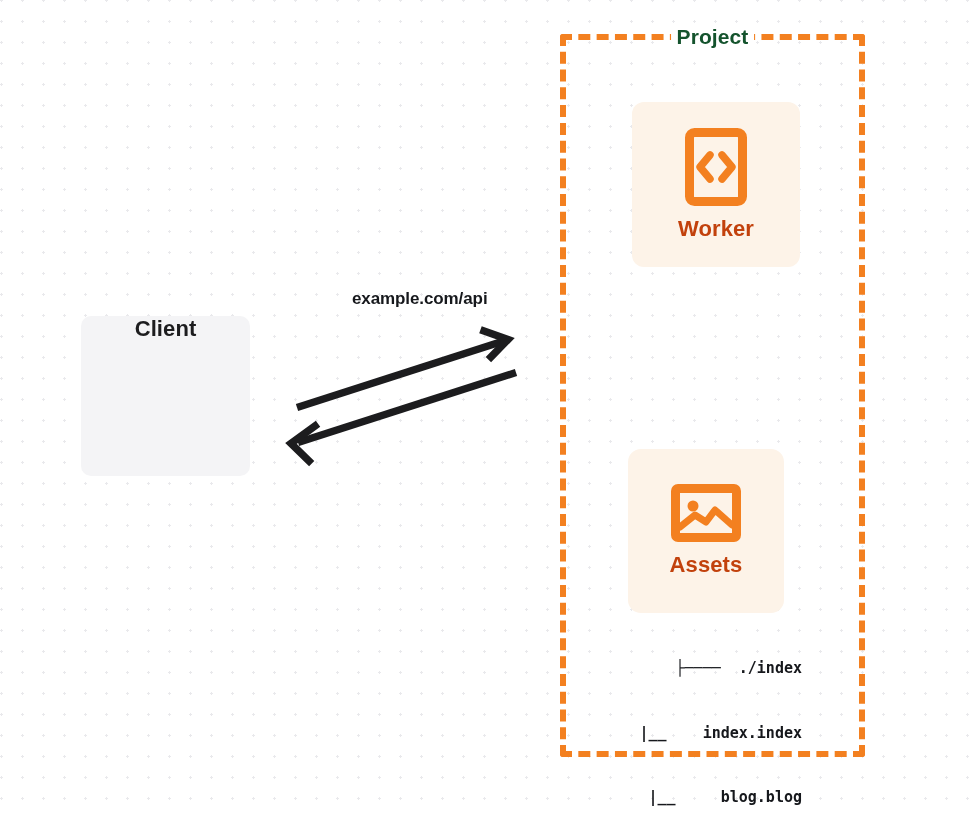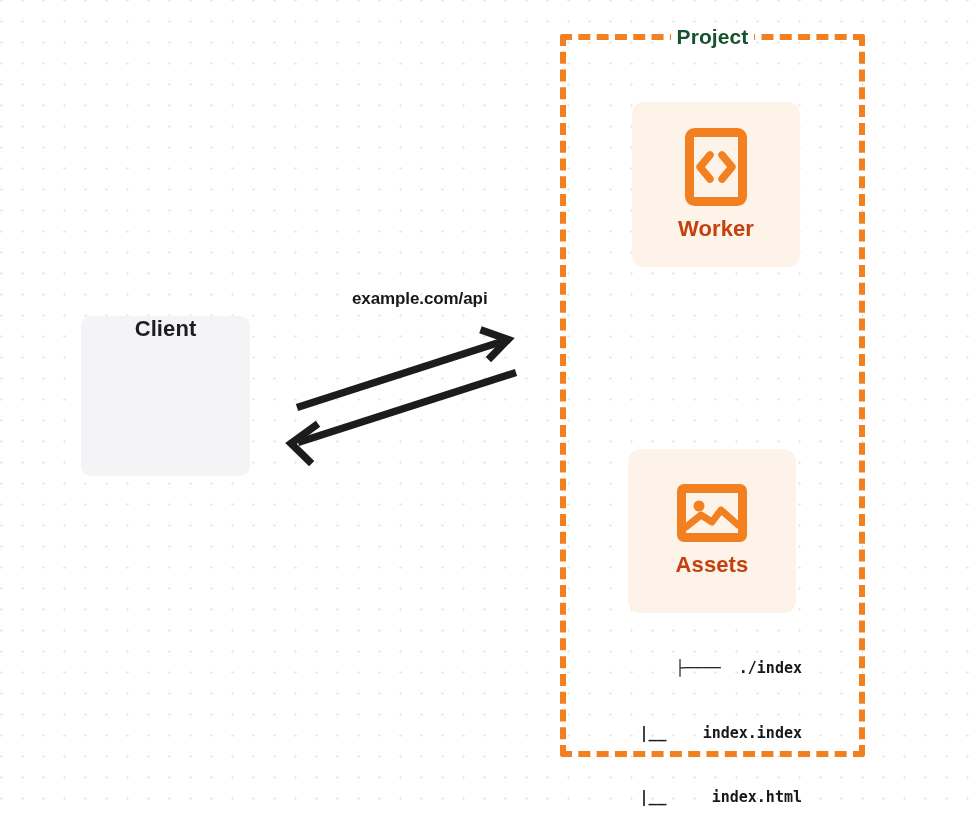--- a/index.html
+++ b/index.html
@@ -103,21 +103,21 @@
   }
   .card-worker {
     left: 632px;
     top: 102px;
     width: 168px;
     height: 165px;
   }
   .card-assets {
     left: 628px;
     top: 449px;
-    width: 168px;
+    width: 156px;
     height: 164px;
     border-radius: 13px;
   }
   .card-icon {
     display: block;
     margin-bottom: 10px;
   }
   .card-label {
     font-size: 22px;
     font-weight: 700;
@@ -183,17 +183,17 @@
       <rect x="4.5" y="4.5" width="61" height="49" rx="2.5" ry="2.5" stroke="#f38020" stroke-width="9" fill="none"></rect>
       <circle cx="22" cy="22" r="5.5" fill="#f38020"></circle>
       <polyline points="9,43 24,31 35,38 44,26 61,41" stroke="#f38020" stroke-width="7" stroke-linecap="round" stroke-linejoin="round" fill="none"></polyline>
     </svg>
     <span class="card-label">Assets</span>
   </div>
 
   <div class="file-tree">
     <div>├────  ./index</div>
     <div>   |__    index.index</div>
-    <div>   |__     index.html</div>
+    <div>   |__     blog.blog</div>
     
   </div>
 
 </div>
 
 </body></html>

